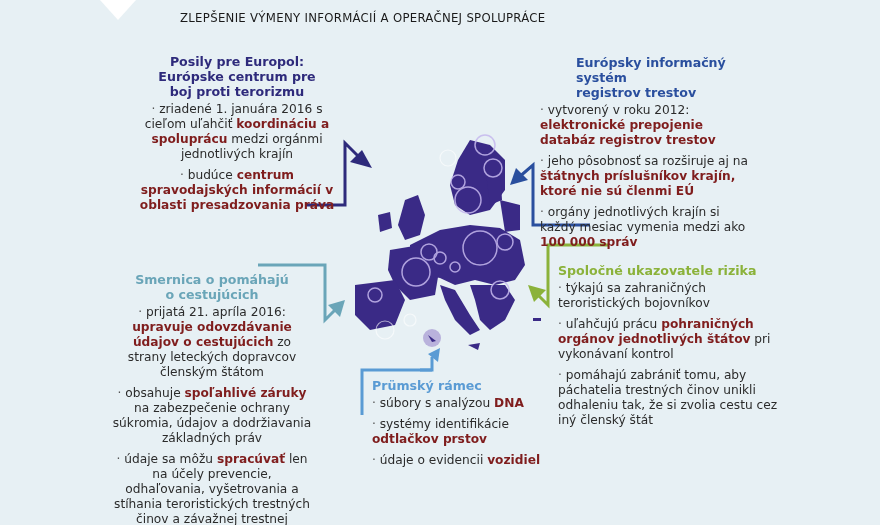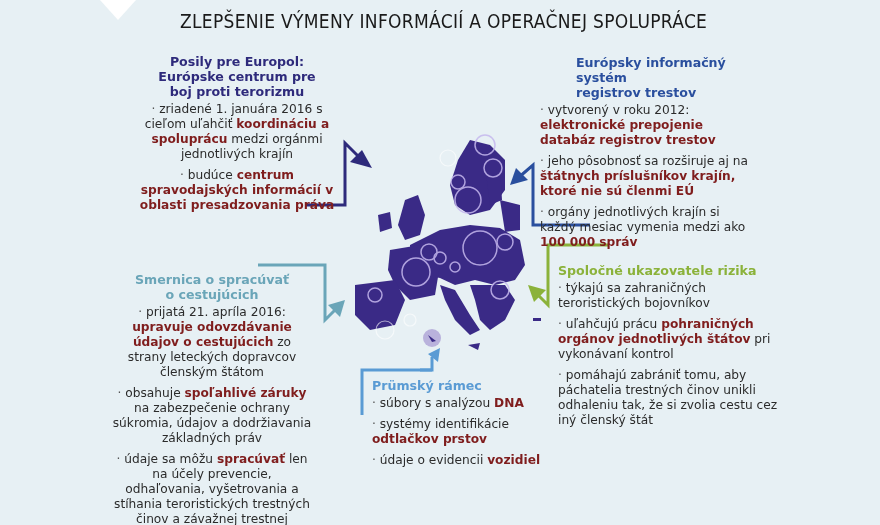--- a/index.html
+++ b/index.html
@@ -8,21 +8,21 @@
     background:#e7f0f4;
     font-family:"DejaVu Sans","Liberation Sans",sans-serif;
     color:#2b2b2b;
   }
   .corner-tri {
     position:absolute; left:100px; top:0; width:0; height:0;
     border-left:18px solid transparent; border-right:18px solid transparent;
     border-top:20px solid #ffffff;
   }
   .title {
-    position:absolute; left:180px; top:10px; font-size:19px; letter-spacing:0.3px;
+    position:absolute; left:180px; top:10px; font-size:13px; letter-spacing:0.3px;
     color:#1a1a1a; font-family:"DejaVu Sans Condensed","DejaVu Sans",sans-serif;
   }
   .block { position:absolute; font-size:12.2px; line-height:15px; }
   .block h3 { margin:0 0 3px 0; font-size:12.6px; line-height:15px; font-weight:bold; }
   .block ul { margin:0; padding:0; list-style:none; }
   .block li { margin-bottom:6px; }
   .block .dot { color:#555; }
   .block b { color:#7f1d1d; }
   .right-align { text-align:center; }
 
@@ -143,21 +143,21 @@
   <h3>Spoločné ukazovatele rizika</h3>
   <ul>
     <li><span class="dot">· </span><span>týkajú sa zahraničných teroristických bojovníkov</span></li>
     <li><span class="dot">· </span><span>uľahčujú prácu </span><b>pohraničných orgánov jednotlivých štátov</b><span> pri vykonávaní kontrol</span></li>
     <li><span class="dot">· </span><span>pomáhajú zabrániť tomu, aby páchatelia trestných činov unikli odhaleniu tak, že si zvolia cestu cez iný členský štát</span></li>
   </ul>
 </div>
 
 <div class="block pnr right-align" style="left:112px; top:272px; width:200px;">
   <h3>
-    <div>Smernica o spracúvať</div>
+    <div>Smernica o pomáhajú</div>
     <div>o cestujúcich</div>
   </h3>
   <ul>
     <li><span class="dot">· </span><span>prijatá 21. apríla 2016: </span><b>upravuje odovzdávanie údajov o cestujúcich</b><span> zo strany leteckých dopravcov členským štátom</span></li>
     <li><span class="dot">· </span><span>obsahuje </span><b>spoľahlivé záruky</b><span> na zabezpečenie ochrany súkromia, údajov a dodržiavania základných práv</span></li>
     <li><span class="dot">· </span><span>údaje sa môžu </span><b>spracúvať</b><span> len na účely prevencie, odhaľovania, vyšetrovania a stíhania teroristických trestných činov a závažnej trestnej činnosti</span></li>
   </ul>
 </div>
 
 <div class="block prum" style="left:372px; top:378px; width:170px;">

